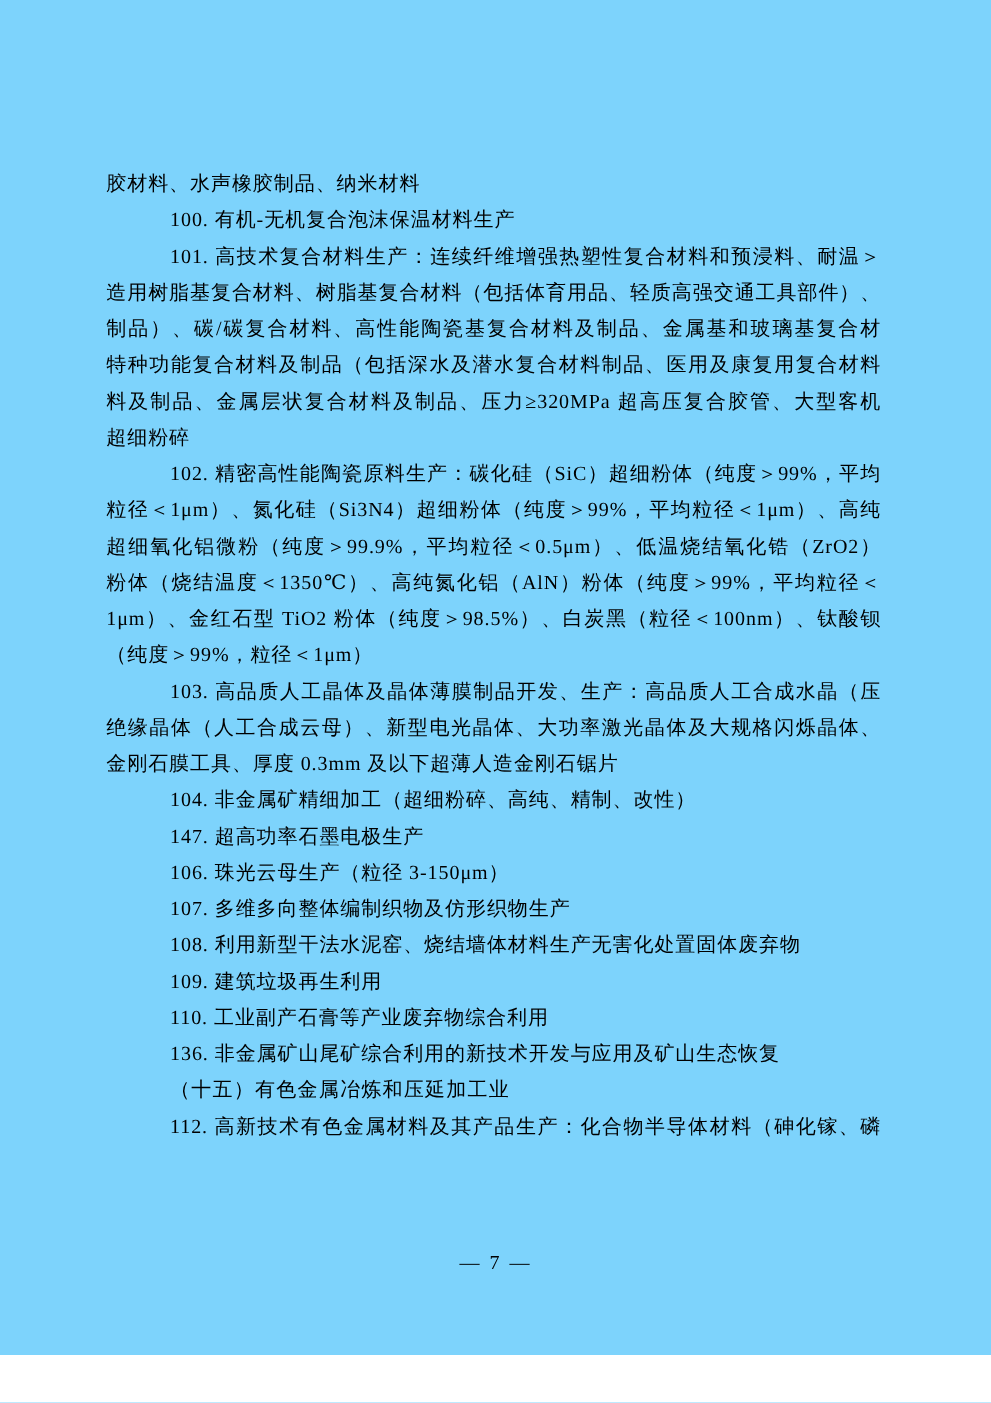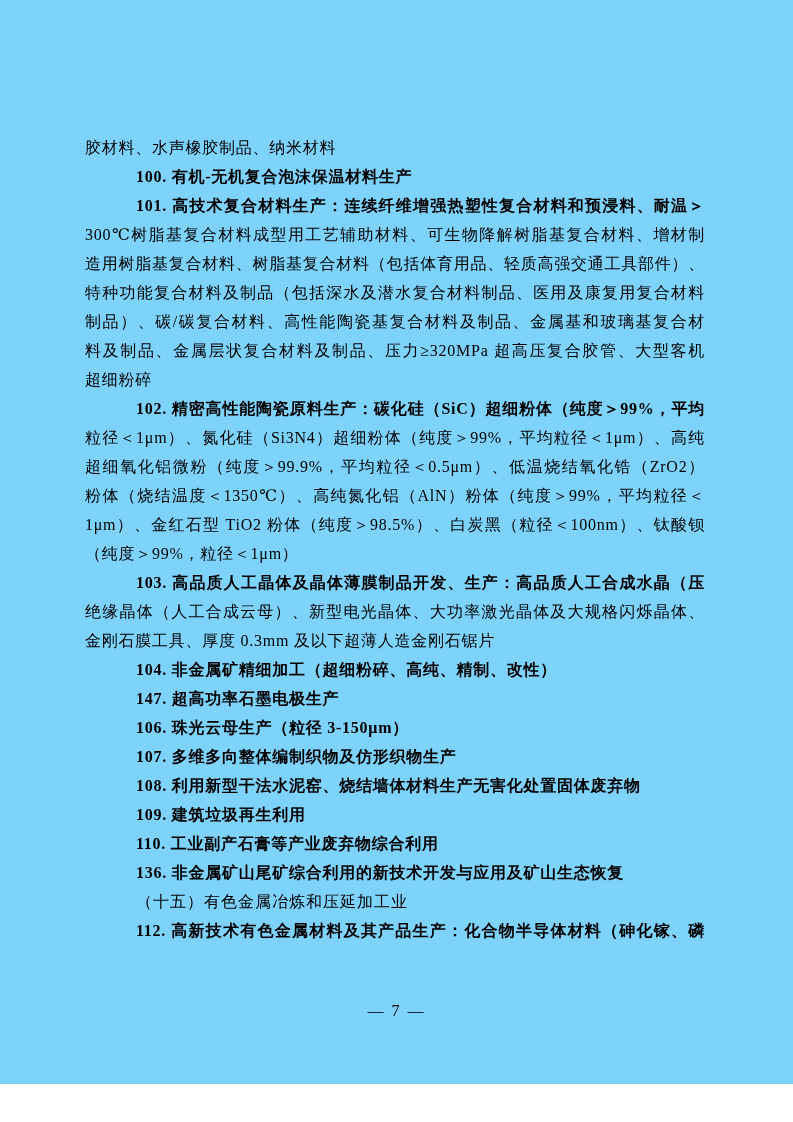--- a/index.html
+++ b/index.html
@@ -25,21 +25,21 @@
     height: 29px;
     overflow: hidden;
     text-align: left;
     white-space: normal;
   }
   .line.fill {
     text-align: justify;
     text-align-last: justify;
     text-justify: inter-character;
   }
-  .line.indent { padding-left: 51px; font-weight: bold; }
+  .line.indent { padding-left: 51px; }
   .line.bold {
     font-weight: 400;
     font-family: "Liberation Sans", "DejaVu Sans", sans-serif;
     letter-spacing: 1px;
   }
   .footer {
     position: absolute;
     top: 999px;
     left: 0;
     width: 793px;
@@ -51,24 +51,23 @@
   }
 </style>
 </head>
 <body>
 
 <div class="page">
   <div class="doc-body">
       <div class="line">胶材料、水声橡胶制品、纳米材料</div>
       <div class="line indent">100. 有机-无机复合泡沫保温材料生产</div>
       <div class="line indent fill">101. 高技术复合材料生产：连续纤维增强热塑性复合材料和预浸料、耐温＞</div>
-      <div class="line fill">300℃树脂基复合材料成型用工艺辅助材料、可生物降解树脂基复合材料、增材制</div>
       <div class="line fill">造用树脂基复合材料、树脂基复合材料（包括体育用品、轻质高强交通工具部件）、</div>
+      <div class="line fill">制品）、碳/碳复合材料、高性能陶瓷基复合材料及制品、金属基和玻璃基复合材</div>
       <div class="line fill">特种功能复合材料及制品（包括深水及潜水复合材料制品、医用及康复用复合材料</div>
-      <div class="line fill">制品）、碳/碳复合材料、高性能陶瓷基复合材料及制品、金属基和玻璃基复合材</div>
       <div class="line fill">料及制品、金属层状复合材料及制品、压力≥320MPa 超高压复合胶管、大型客机</div>
       <div class="line">超细粉碎</div>
       <div class="line indent fill">102. 精密高性能陶瓷原料生产：碳化硅（SiC）超细粉体（纯度＞99%，平均</div>
       <div class="line fill">粒径＜1μm）、氮化硅（Si3N4）超细粉体（纯度＞99%，平均粒径＜1μm）、高纯</div>
       <div class="line fill">超细氧化铝微粉（纯度＞99.9%，平均粒径＜0.5μm）、低温烧结氧化锆（ZrO2）</div>
       <div class="line fill">粉体（烧结温度＜1350℃）、高纯氮化铝（AlN）粉体（纯度＞99%，平均粒径＜</div>
       <div class="line fill">1μm）、金红石型 TiO2 粉体（纯度＞98.5%）、白炭黑（粒径＜100nm）、钛酸钡</div>
       <div class="line">（纯度＞99%，粒径＜1μm）</div>
       <div class="line indent fill">103. 高品质人工晶体及晶体薄膜制品开发、生产：高品质人工合成水晶（压</div>
       <div class="line fill">绝缘晶体（人工合成云母）、新型电光晶体、大功率激光晶体及大规格闪烁晶体、</div>

